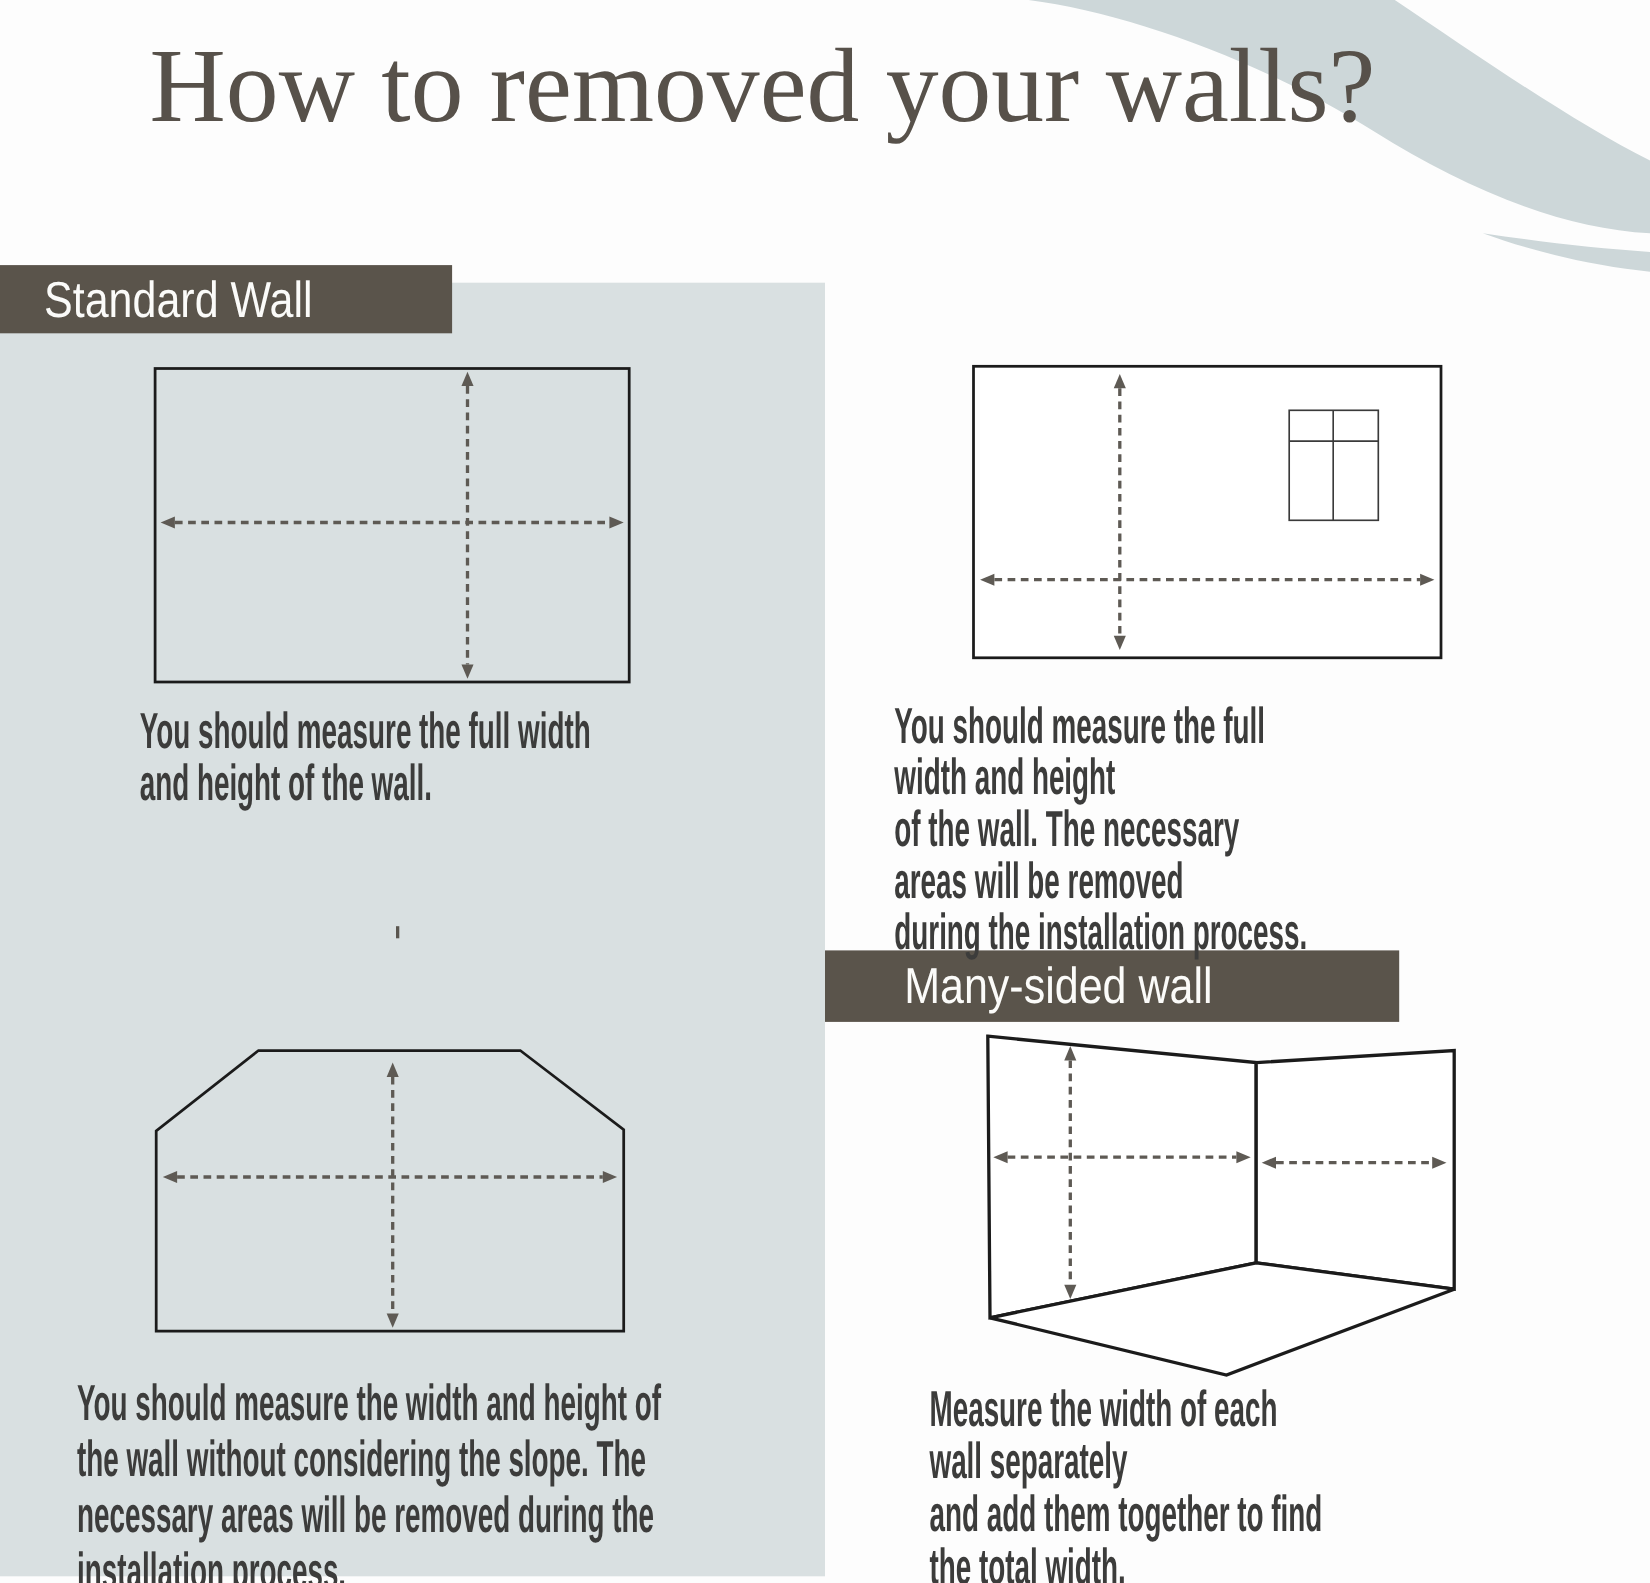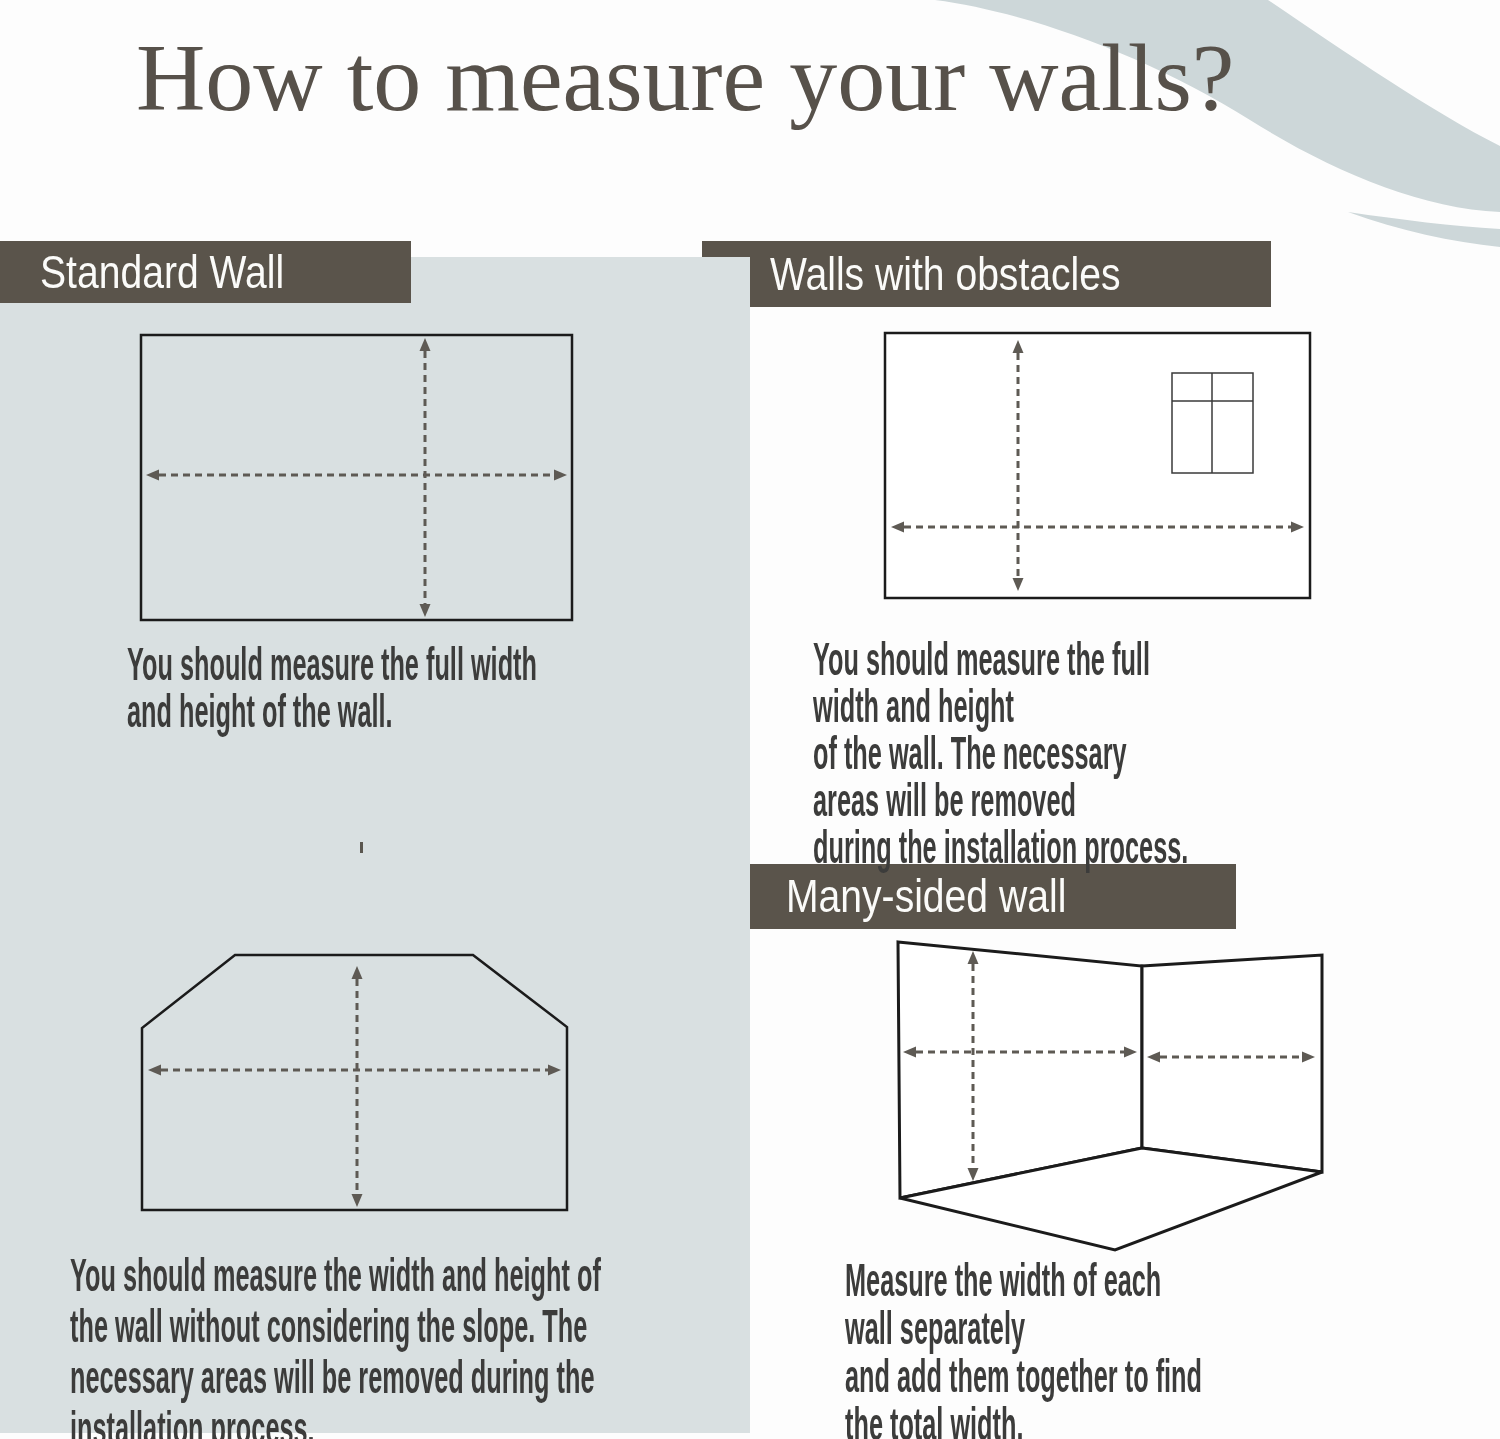--- a/index.html
+++ b/index.html
@@ -37,21 +37,21 @@
     display:inline-block;
     font-size:46px;
     transform:scaleX(0.85);
     transform-origin:left center;
   }
   .bar-left{z-index:3;}
   .bar-right{z-index:1;}
   #bar-standard{left:0; top:241px; width:371px; height:62px; line-height:62px; padding-left:40px;}
   #bar-obstacles{left:702px; top:241px; width:501px; height:66px; line-height:66px; padding-left:68px;}
   #bar-sloping{left:0; top:866px; width:372px; height:64px; line-height:64px; padding-left:58px;}
-  #bar-many{left:750px; top:864px; width:450px; height:65px; line-height:65px; padding-left:36px;}
+  #bar-many{left:750px; top:864px; width:450px; height:65px; line-height:65px; padding-left:72px;}
   .desc{
     color:#3c3c3b;
     font-size:46px;
     font-weight:bold;
     line-height:47px;
     white-space:pre-line;
     transform:scaleX(0.55);
     transform-origin:left top;
     z-index:5;
   }
@@ -63,27 +63,24 @@
     left:0; top:0;
     z-index:4;
     pointer-events:none;
   }
 </style>
 </head>
 <body>
 
 <div id="page">
 
-  <div id="page-title" class="abs">How to measure your walls?</div>
+  <div id="page-title" class="abs">How to removed your walls?</div>
 
   <div class="panel abs"></div>
 
-  <div id="bar-obstacles" class="bar bar-right abs">
-    <span class="bar-label">Walls with obstacles</span>
-  </div>
   <div id="bar-many" class="bar bar-right abs">
     <span class="bar-label">Many-sided wall</span>
   </div>
   <div id="bar-standard" class="bar bar-left abs">
     <span class="bar-label">Standard Wall</span>
   </div>
 
   <svg id="diagram-layer" class="abs" width="1500" height="1439" viewBox="0 0 1500 1439">
 
     <g>

